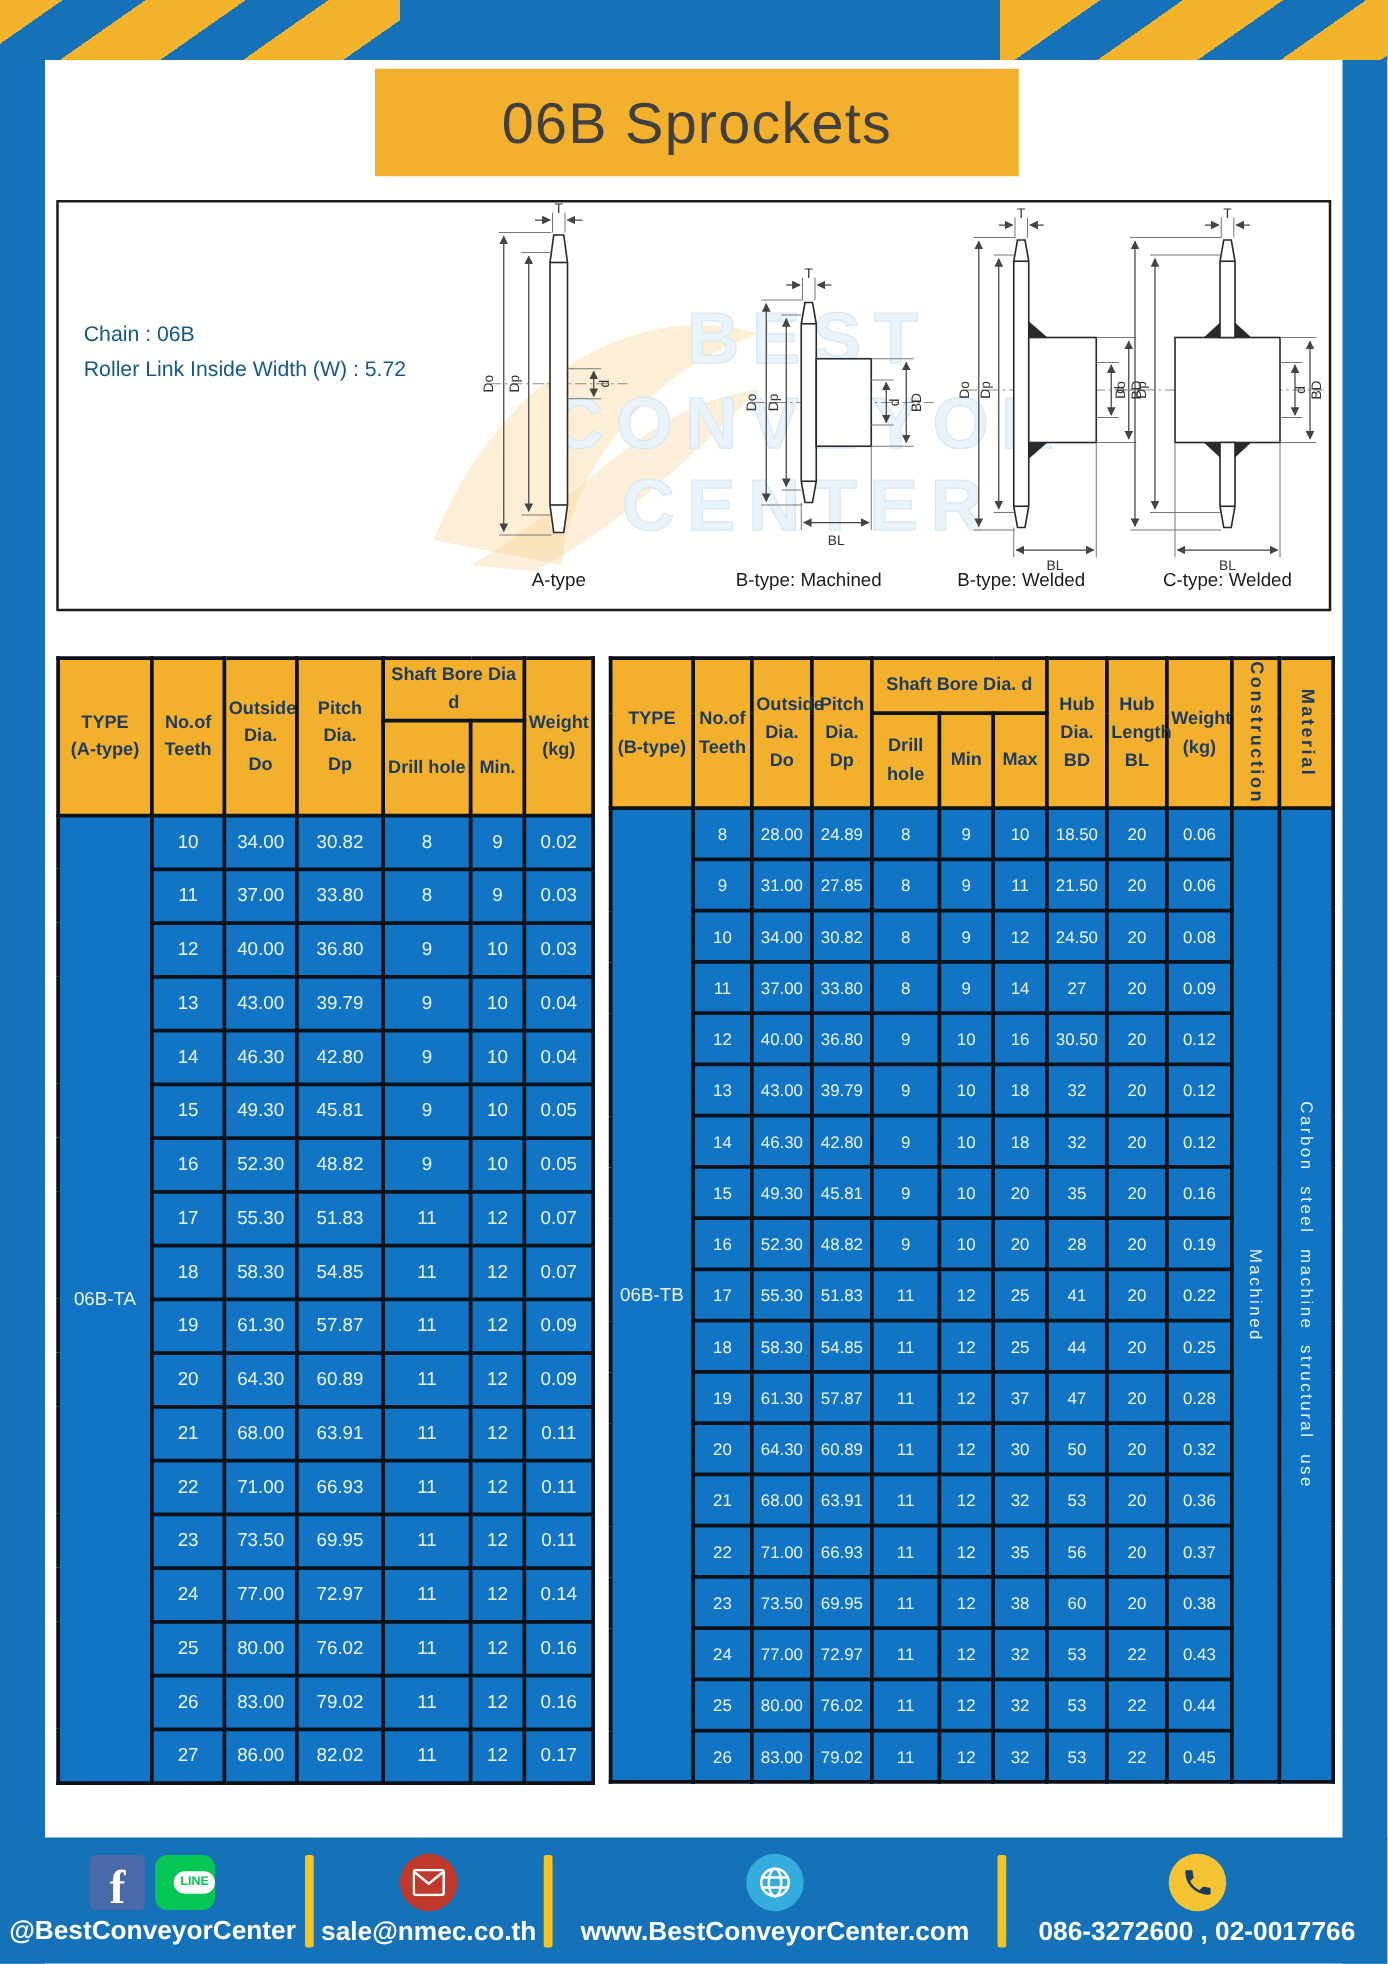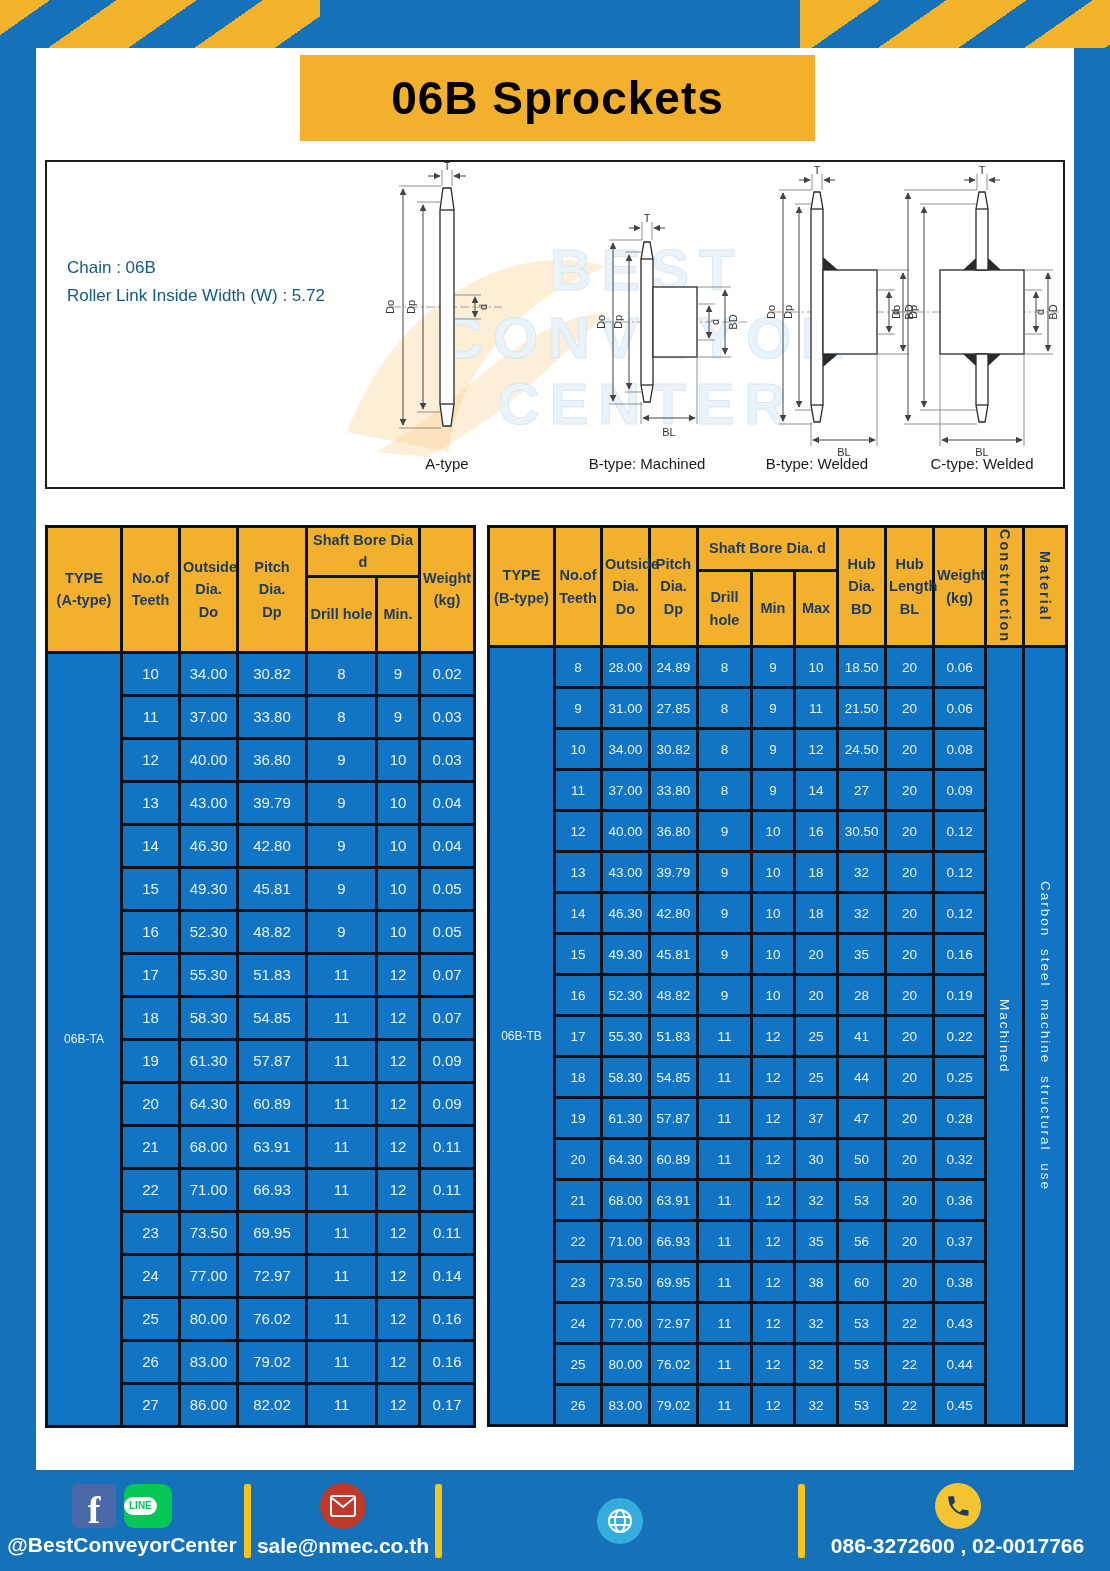--- a/index.html
+++ b/index.html
@@ -12,21 +12,21 @@
   .side-border.left{left:0}
   .side-border.right{right:0}
   .top-band{position:absolute;top:0;left:0;width:1110px;height:48px;background:#1572b8;z-index:7;overflow:hidden}
   .stripes{position:absolute;top:0;height:48px;
     background:repeating-linear-gradient(145deg,#f3b42c 0 46px,#1572b8 46px 84px);}
   .stripes.s-left{left:-30px;width:350px}
   .stripes.s-right{left:800px;width:340px}
   
   .title-box{position:absolute;left:300px;top:55px;width:515px;height:86px;background:#f3b02c;
     display:flex;align-items:center;justify-content:center;z-index:5}
-  .title-box h1{margin:0;font-size:46px;font-weight:bold;color:#000000;letter-spacing:1px}
+  .title-box h1{margin:0;font-size:46px;font-weight:normal;color:#404040;letter-spacing:1px}
   
   .diagram-panel{position:absolute;left:45px;top:160px;width:1020px;height:329px;background:#fff;
     border:2px solid #1c1c1c;box-sizing:border-box;z-index:4}
   .specs{position:absolute;left:20px;top:92px;z-index:3}
   .spec-line{font-size:17px;font-weight:normal;color:#135a86;line-height:28px;white-space:nowrap}
   svg.diagram{position:absolute;left:0;top:0;width:1016px;height:325px}
   .dim{stroke:#444;stroke-width:1;fill:none}
   .ext{stroke:#777;stroke-width:0.8;fill:none}
   .part{stroke:#2a2a2a;stroke-width:1.3;fill:#ffffff}
   .weld{fill:#2a2a2a;stroke:none}
@@ -39,34 +39,34 @@
   table.spec{position:absolute;border-collapse:collapse;table-layout:fixed;z-index:4}
   table.spec th,table.spec td{border:3px solid #0d1118;text-align:center;vertical-align:middle;padding:1px 2px;box-sizing:border-box}
   table.spec th{background:#f3b02c;color:#1d3a5f;font-weight:bold;font-size:14.5px;white-space:pre-line;line-height:1.55}
   table.spec td{background:#1274c5;color:#e8f3fc}
   .tblA{left:45px;top:525px;width:428px}
   .tblB{left:487px;top:525px;width:578px}
   .tblA td{height:43px;font-size:15px}
   .tblB td{height:41px;font-size:13.5px}
   .tblA tr.h1{height:44px}.tblA tr.h2{height:76px}
   .tblB tr.h1{height:44px}.tblB tr.h2{height:76px}
-  td.type-cell{font-size:12px;color:#eef5fc}
+  td.type-cell{font-size:15px;color:#eef5fc}
   th.v-head{writing-mode:vertical-rl;white-space:normal;letter-spacing:2px;font-size:14px;padding:6px 0}
   td.v-cell{writing-mode:vertical-rl;white-space:normal;letter-spacing:2px;font-size:13.5px;word-spacing:6px}
   
   .footer{position:absolute;left:0;bottom:0;width:1110px;height:101px;background:#1572b8;z-index:8;
     display:flex;align-items:center}
   .fgroup{display:flex;flex-direction:column;align-items:center;justify-content:center;gap:5px}
   .fg1{width:244px}.fg2{width:184px}.fg3{width:356px}.fg4{flex:1}
   .fdivider{width:7px;height:74px;background:#f5c41e;border-radius:2px}
   .ftext{color:#fff;font-weight:bold;font-size:21px;white-space:nowrap}
   .icon-row{display:flex;gap:8px;align-items:center}
   .fb-badge{width:44px;height:44px;background:#4a69a8;border-radius:5px;display:flex;align-items:center;justify-content:center}
   .fb-badge span{color:#fff;font-family:"Liberation Serif",serif;font-weight:bold;font-size:38px;line-height:1;margin-top:8px}
-  .line-badge{width:48px;height:44px;background:#06c755;border-radius:10px;display:flex;align-items:center;justify-content:flex-start}
+  .line-badge{width:48px;height:44px;background:#06c755;border-radius:10px;display:flex;align-items:center;justify-content:flex-end}
   .line-bubble{background:#fff;border-radius:9px;padding:4px 5px;font-size:10px;font-weight:bold;color:#06c755;line-height:1}
   .circle-icon{width:46px;height:46px;border-radius:50%;display:flex;align-items:center;justify-content:center}
   .mail-circle{background:#c0392b}
   .globe-circle{background:#35acde}
   .phone-circle{background:#f5c433}
 </style>
 </head>
 <body>
 
 <div class="side-border left"></div>
@@ -702,20 +702,21 @@
   <div class="fdivider"></div>
   <div class="fgroup fg3">
     <div class="circle-icon globe-circle">
       <svg width="30" height="30" viewBox="0 0 30 30">
         <circle cx="15" cy="15" r="11" fill="none" stroke="#fff" stroke-width="2"></circle>
         <ellipse cx="15" cy="15" rx="5" ry="11" fill="none" stroke="#fff" stroke-width="2"></ellipse>
         <line x1="4" y1="11" x2="26" y2="11" stroke="#fff" stroke-width="2"></line>
         <line x1="4" y1="19" x2="26" y2="19" stroke="#fff" stroke-width="2"></line>
       </svg>
     </div>
+    <div class="ftext">www.BestConveyorCenter.com</div>
   </div>
   <div class="fdivider"></div>
   <div class="fgroup fg4">
     <div class="circle-icon phone-circle">
       <svg width="26" height="26" viewBox="0 0 24 24">
         <path fill="#1d3a5f" d="M6.6 10.8c1.5 3 3.9 5.4 6.9 6.9l2.3-2.3c.3-.3.7-.4 1.1-.2 1.2.4 2.5.6 3.8.6.6 0 1 .4 1 1V20c0 .6-.4 1-1 1C10.6 21 3 13.4 3 4c0-.6.4-1 1-1h3.5c.6 0 1 .4 1 1 0 1.3.2 2.6.6 3.8.1.4 0 .8-.2 1.1L6.6 10.8z"></path>
       </svg>
     </div>
     <div class="ftext">086-3272600 , 02-0017766</div>
   </div>

